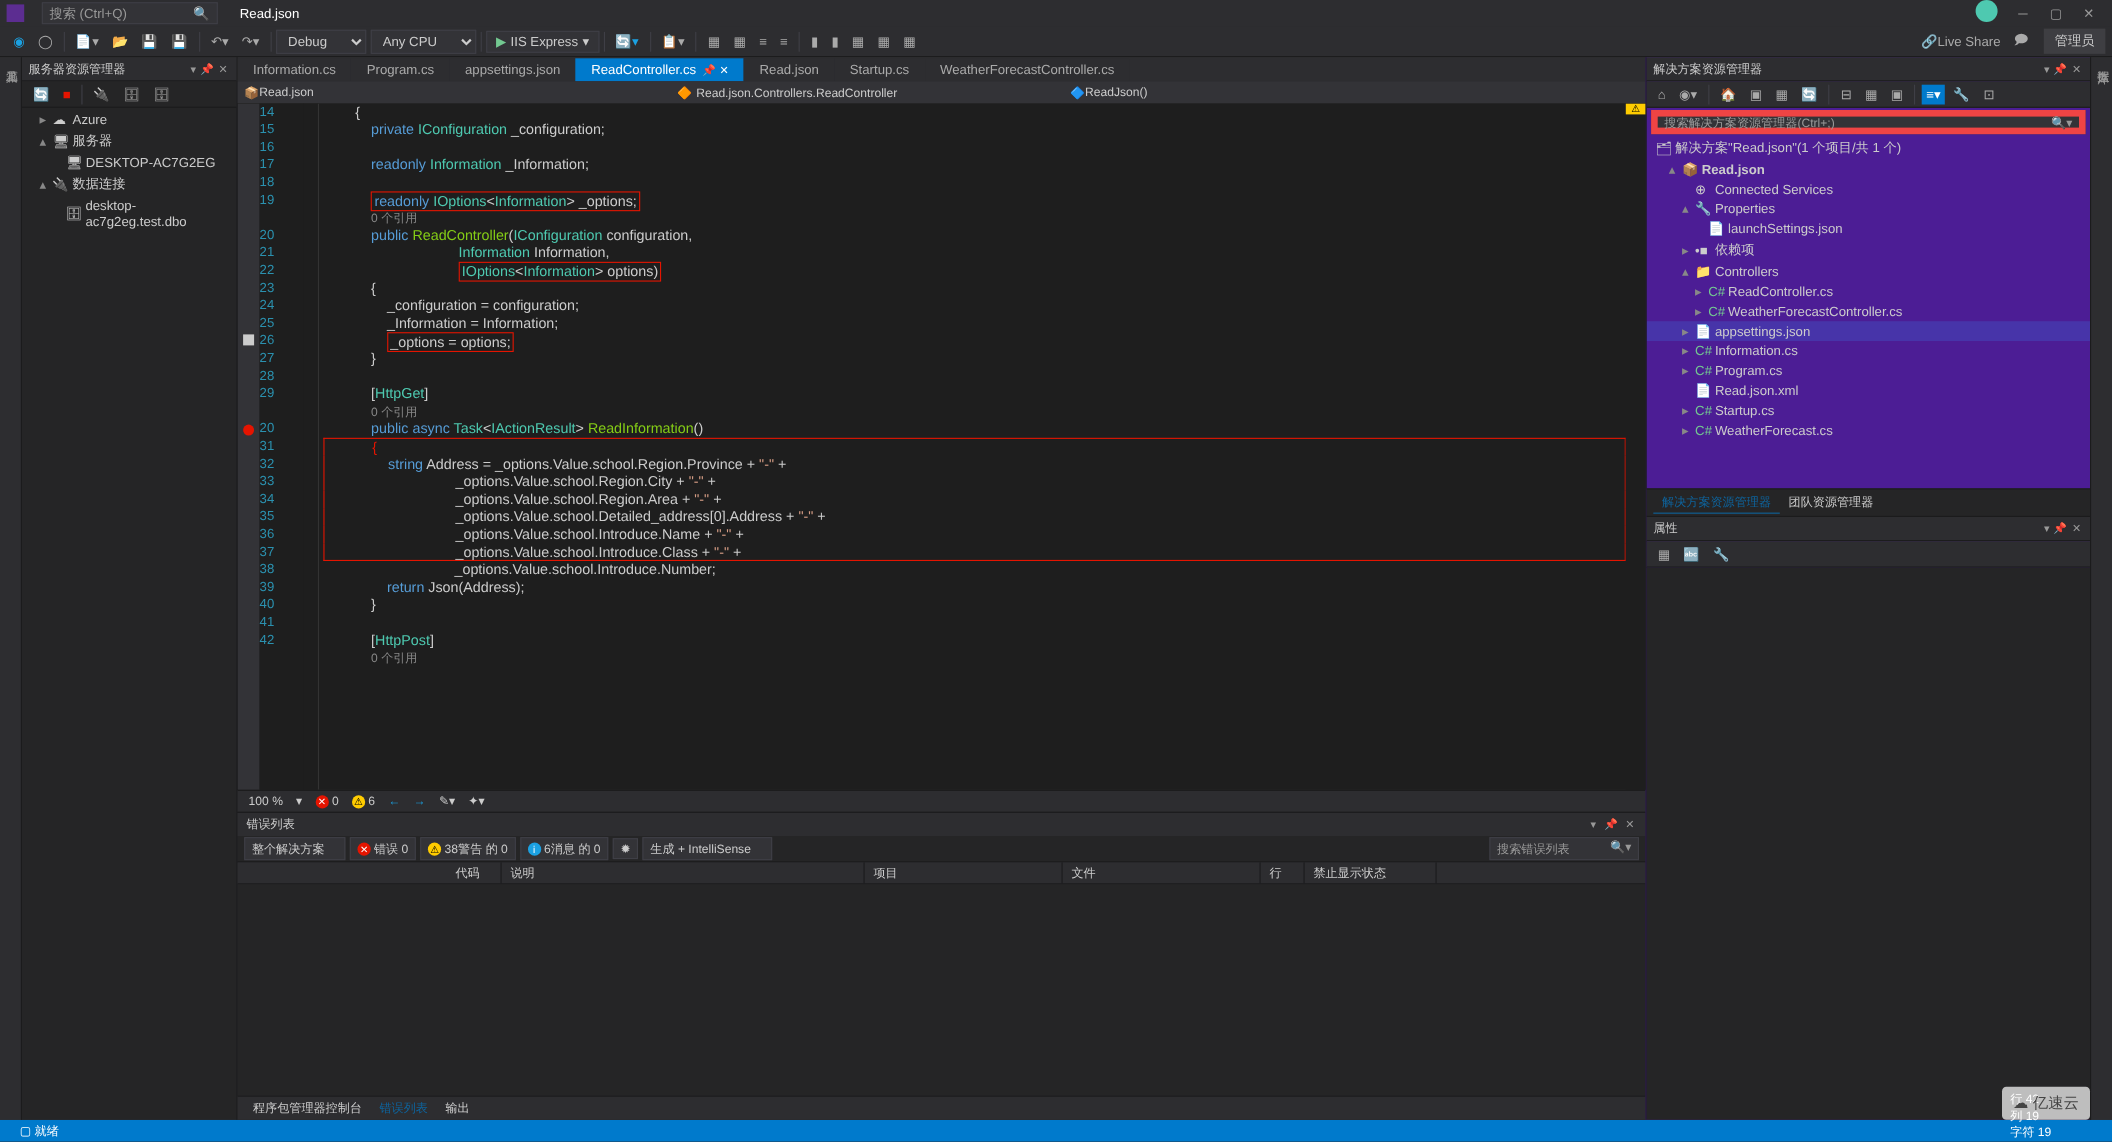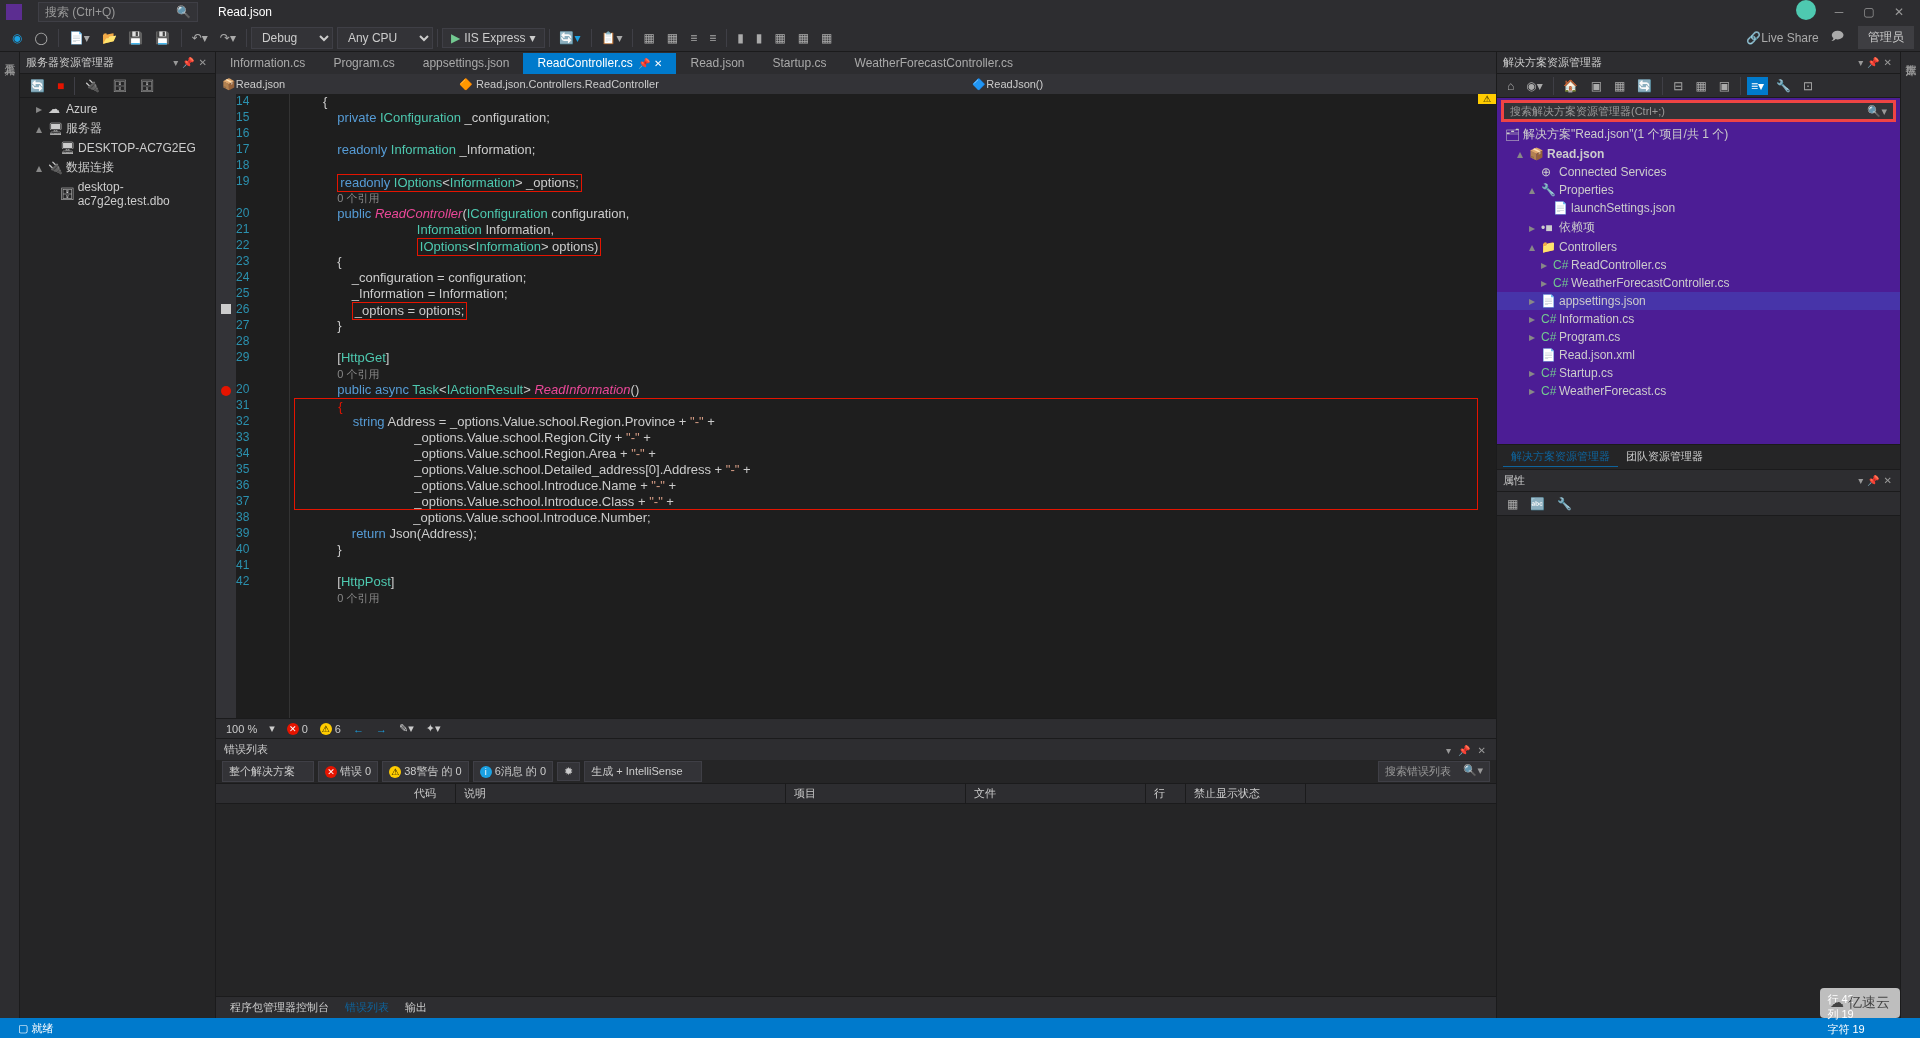--- a/index.html
+++ b/index.html
@@ -38,62 +38,62 @@
 .tree-exp { width: 10px; margin-right: 2px; color: #888; }
 .tree-icn { width: 14px; margin-right: 4px; }
 
 .center { flex: 1; display: flex; flex-direction: column; }
 .tabs { height: 22px; background: #2d2d30; display: flex; align-items: flex-end; overflow: hidden; }
 .tab { padding: 3px 14px; background: #2d2d30; color: #aaa; font-size: 12px; cursor: pointer; white-space: nowrap; border-bottom: 1px solid transparent; }
 .tab.active { background: #007acc; color: #fff; }
 .tab-close { margin-left: 6px; font-size: 10px; }
 .breadcrumb { height: 20px; background: #333337; display: flex; align-items: center; padding: 0 6px; font-size: 11px; }
 .bc-item { display: flex; align-items: center; margin-right: 4px; }
-.bc-drop { flex: 1; }
+.bc-drop { flex: 1; text-align: center; }
 
 .editor { flex: 1; display: flex; background: #1e1e1e; font-family: Consolas, monospace; font-size: 13px; position: relative; overflow: hidden; }
 .margin { width: 20px; background: #333337; }
 .breakpoint { width: 10px; height: 10px; background: #e51400; border-radius: 50%; margin: 2px auto; }
 .bookmark { width: 10px; height: 10px; background: #ccc; margin: 2px auto; }
 .gutter { width: 40px; background: #1e1e1e; color: #2b91af; text-align: left; padding-right: 8px; font-size: 12px; }
 .fold-col { width: 14px; background: #1e1e1e; border-right: 1px solid #333; }
 .code { flex: 1; padding-left: 4px; line-height: 16px; white-space: pre; overflow: hidden; }
 .ln-row { height: 16px; }
 .kw { color: #569cd6; }
 .type { color: #4ec9b0; }
 .str { color: #d69d85; }
-.fn { color: #ec4899; font-style: italic; }
+.fn { color: #84cc16; }
 .attr { color: #4ec9b0; }
 .box-red { border: 1px solid #e51400; display: inline-block; padding: 0 2px; }
 .hint { color: #888; font-size: 11px; }
 .right-margin { width: 18px; background: #1e1e1e; }
 
 .editor-status { height: 20px; background: #2d2d30; display: flex; align-items: center; padding: 0 10px; font-size: 11px; border-top: 1px solid #1b1b1c; }
 .es-item { margin-right: 12px; display: flex; align-items: center; }
 .err-circ { width: 12px; height: 12px; border-radius: 50%; display: inline-flex; align-items: center; justify-content: center; font-size: 9px; margin-right: 3px; }
 .ec-red { background: #e51400; color: #fff; }
 .ec-yel { background: #ffcc00; color: #000; }
 .ec-blu { background: #1ba1e2; color: #fff; }
 
 .errorlist-panel { height: 280px; background: #252526; display: flex; flex-direction: column; border-top: 1px solid #1b1b1c; }
 .el-header { background: #2d2d30; padding: 3px 8px; display: flex; align-items: center; font-size: 11px; }
 .el-toolbar { height: 24px; display: flex; align-items: center; padding: 2px 6px; background: #252526; border-bottom: 1px solid #1b1b1c; }
 .el-drop { background: #333337; border: 1px solid #3f3f46; padding: 2px 18px 2px 6px; font-size: 11px; }
 .el-filter { display: flex; align-items: center; padding: 2px 6px; margin-left: 4px; background: #333337; border: 1px solid #3f3f46; font-size: 11px; }
-.el-search { margin-left: auto; background: #333337; border: 1px solid #3f3f46; padding: 2px 6px; width: 112px; font-size: 11px; color: #999; display: flex; }
+.el-search { margin-left: auto; background: #333337; border: 1px solid #3f3f46; padding: 2px 6px; width: 136px; font-size: 11px; color: #999; display: flex; }
 .el-cols { height: 20px; display: flex; background: #2d2d30; border-bottom: 1px solid #1b1b1c; font-size: 11px; justify-content: center; }
 .el-col { padding: 2px 8px; border-right: 1px solid #1b1b1c; }
 .el-body { flex: 1; background: #252526; }
 .el-tabs { height: 22px; background: #2d2d30; display: flex; align-items: center; padding: 0 6px; font-size: 11px; border-top: 1px solid #1b1b1c; }
 .el-tab { padding: 2px 8px; cursor: pointer; }
 .el-tab.active { color: #0e639c; }
 
 .right-panel { width: 404px; background: #4c1d95; border-left: 1px solid #1b1b1c; display: flex; flex-direction: column; }
 .rp-toolbar { height: 24px; display: flex; align-items: center; padding: 2px 4px; background: #2d2d30; border-bottom: 1px solid #1b1b1c; }
-.rp-search { height: 22px; background: #333337; border: 3px solid #ef4444; margin: 2px 4px; display: flex; align-items: center; padding: 0 6px; font-size: 11px; color: #999; }
+.rp-search { height: 22px; background: #333337; border: 6px solid #ef4444; margin: 2px 4px; display: flex; align-items: center; padding: 0 6px; font-size: 11px; color: #999; }
 .rp-tree { flex: 0 0 320px; overflow: auto; font-size: 12px; }
 .rp-item { padding: 2px 4px 2px 20px; display: flex; align-items: center; cursor: pointer; }
 .rp-item.selected { background: #3399ff30; }
 .rp-item.l1 { padding-left: 32px; }
 .rp-item.l2 { padding-left: 44px; }
 .csharp-icn { color: #73c991; }
 .rp-tabs { display: flex; padding: 2px 6px; background: #252526; border-top: 1px solid #1b1b1c; border-bottom: 1px solid #1b1b1c; font-size: 11px; }
 .rp-tab { padding: 2px 8px; cursor: pointer; }
 .rp-tab.active { color: #0e639c; border-bottom: 1px solid #0e639c; }
 .props-panel { flex: 1; background: #252526; }

